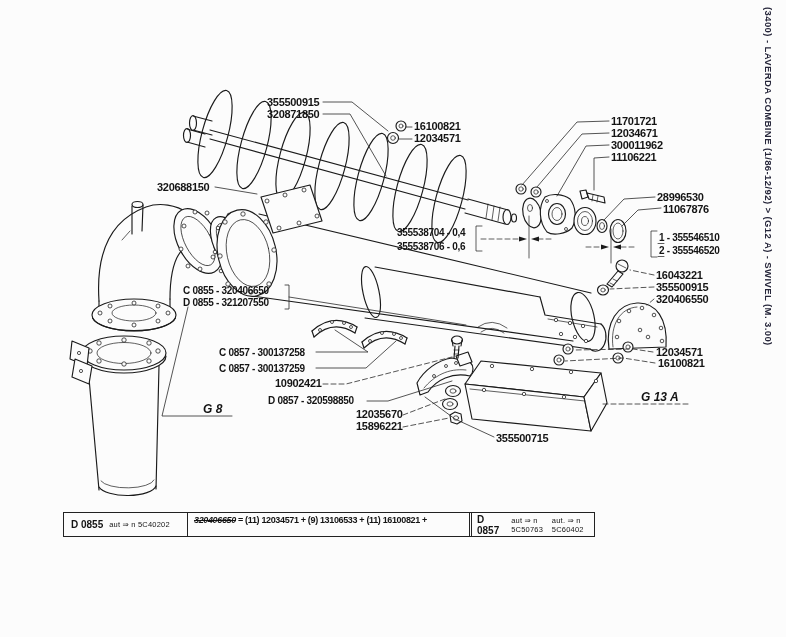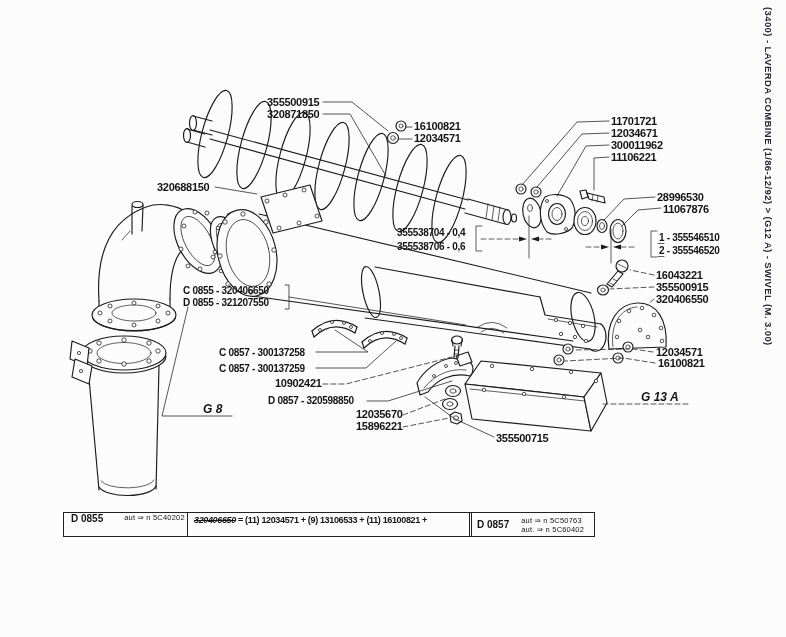--- a/index.html
+++ b/index.html
@@ -24,27 +24,27 @@
   .hole{fill:#fcfcfc;stroke:#1b1b1b;stroke-width:0.75;}
   .arrow{fill:#1b1b1b;stroke:none;}
   text.lbl{font:bold 11px "Liberation Sans",sans-serif;fill:#141414;letter-spacing:-0.3px;}
   text.lbl2{font:bold 10px "Liberation Sans",sans-serif;fill:#141414;letter-spacing:-0.3px;}
   text.it{font:italic bold 12px "Liberation Sans",sans-serif;fill:#141414;}
   
   .footer-table{
     position:absolute;left:63px;top:512px;width:532px;height:25px;
     border:1.3px solid #222;display:flex;background:#fcfcfc;color:#141414;box-sizing:border-box;
   }
-  .ft-c1{width:124px;border-right:1.3px solid #222;display:flex;gap:21px;padding-left:7px;box-sizing:border-box;}
+  .ft-c1{width:124px;border-right:1.3px solid #222;display:flex;align-items:center;gap:6px;padding-left:7px;box-sizing:border-box;}
   .ft-c1 .code,.ft-c3 .code{font:bold 10px "Liberation Sans",sans-serif;}
   .ft-ref{font:7.5px "Liberation Sans",sans-serif;letter-spacing:0.2px;}
   .ft-c2{flex:1;padding:2px 2px 0 6px;font:bold 9px "Liberation Sans",sans-serif;letter-spacing:-0.35px;line-height:10.5px;white-space:nowrap;box-sizing:border-box;}
   .strike{text-decoration:line-through;font-style:italic;}
   .ft-c3{width:125px;border-left:3px double #222;display:flex;align-items:center;gap:12px;padding-left:5px;box-sizing:border-box;}
-  .ft-c3 .refs{display:flex;flex-direction:column;line-height:9.5px;}
+  .ft-c3 .refs{display:flex;flex-direction:row;line-height:9.5px;}
 </style>
 </head>
 <body>
 
 <div class="sheet">
 
   <div class="vertical-title">(3400) - LAVERDA COMBINE (1/86-12/92) &gt; (G12 A) - SWIVEL (M. 3.00)</div>
 
   <svg width="786" height="637" viewBox="0 0 786 637">
 

